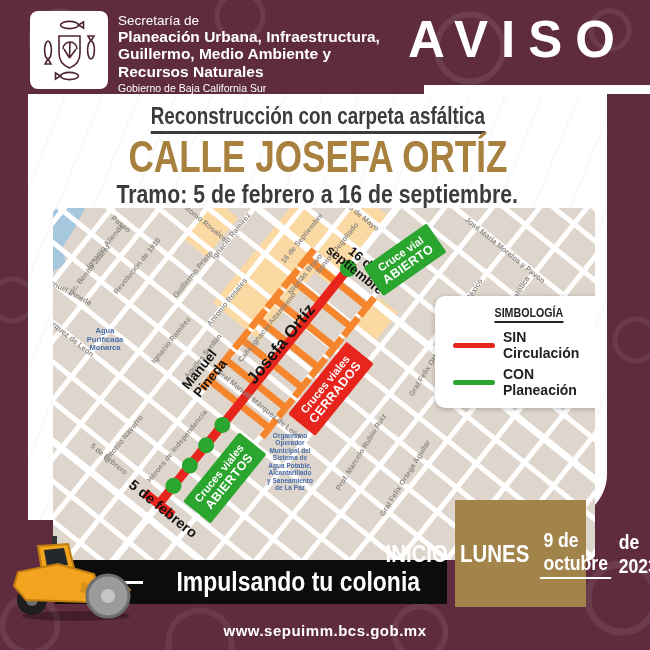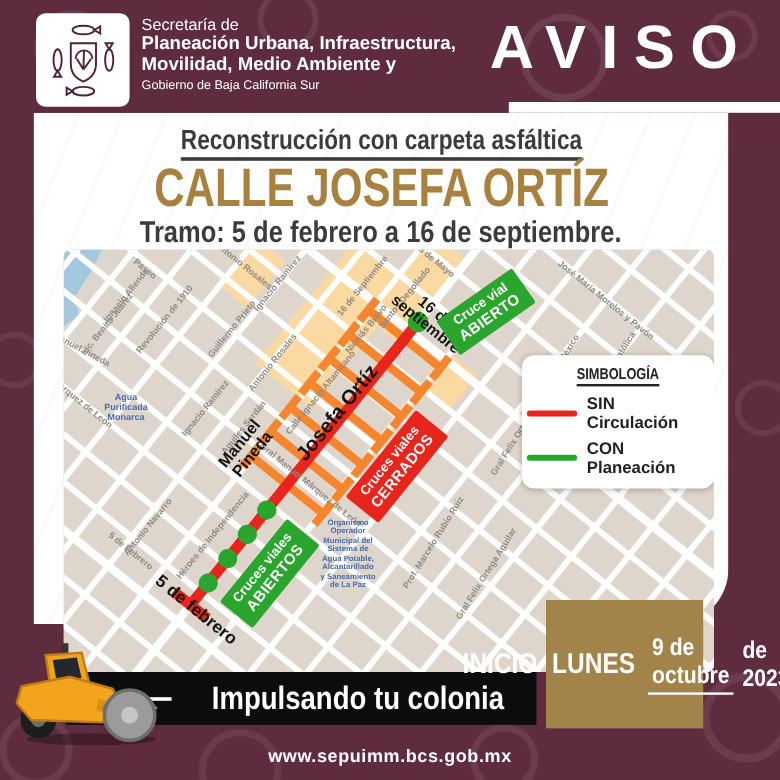--- a/index.html
+++ b/index.html
@@ -44,21 +44,21 @@
   .street-lb{position:absolute;font-size:7.5px;font-weight:600;color:#8e8a84;white-space:nowrap;z-index:2;}
   .poi-lb{position:absolute;font-weight:700;color:#4a6da8;white-space:pre-line;text-align:center;line-height:1.15;z-index:2;}
   .big-lb{position:absolute;font-weight:800;color:#141414;white-space:pre-line;text-align:center;line-height:1.02;z-index:3;}
   .badge{position:absolute;color:#fff;text-align:center;padding:5px 9px;line-height:1.08;z-index:4;
          font-weight:800;border-radius:2px;white-space:nowrap;}
   .badge .l1{font-size:11px;display:block;}
   .badge .l2{font-size:12.5px;display:block;letter-spacing:.4px;}
   .badge-green{background:#2aa52e;}
   .badge-red{background:#e8251d;}
   .legend{position:absolute;left:382px;top:88px;width:152px;background:#fff;border-radius:10px;
-          padding:7px 4px 10px;box-shadow:0 1px 5px rgba(0,0,0,.25);z-index:5;}
+          padding:7px 18px 10px;box-shadow:0 1px 5px rgba(0,0,0,.25);z-index:5;}
   .legend-title-wrap{text-align:center;margin-bottom:6px;}
   .legend-title{font-size:13px;font-weight:800;color:#222;border-bottom:2px solid #222;padding-bottom:1px;}
   .legend-row{display:flex;align-items:center;gap:8px;margin-top:5px;}
   .legend-swatch{width:42px;height:5px;border-radius:3px;flex:0 0 auto;}
   .legend-label{font-size:14px;font-weight:700;color:#222;}
   
   .banner{position:absolute;left:55px;top:560px;width:392px;height:44px;background:#0c0c0c;z-index:5;
           display:flex;align-items:center;justify-content:flex-start;gap:12px;}
   .banner-rule{width:88px;height:3px;background:#fff;flex:0 0 auto;}
   .banner-txt{color:#fff;font-size:27px;font-weight:700;transform:scaleX(.85);white-space:nowrap;}
@@ -91,21 +91,22 @@
         <ellipse cx="61" cy="39" rx="3.4" ry="9"></ellipse>
         <path d="M61,30 l-3,-5 l6,0 z"></path>
         <ellipse cx="39.5" cy="65" rx="9" ry="3.6"></ellipse>
         <path d="M30.5,65 l-5,-3 l0,6 z"></path>
       </g>
     </svg>
   </div>
   <div class="hdr-text">
     <div class="hdr-pre">Secretaría de</div>
     <div class="hdr-bold">Planeación Urbana, Infraestructura,</div>
-    <div class="hdr-bold">Movilidad, Medio Ambiente y</div>
+    <div class="hdr-bold">Guillermo, Medio Ambiente y</div>
+    <div class="hdr-bold">Recursos Naturales</div>
     <div class="hdr-gov">Gobierno de Baja California Sur</div>
   </div>
   <div class="aviso">AVISO</div>
   <div class="aviso-rule"></div>
 
   <div class="card">
     <div class="card-sub-wrap"><span class="cond card-sub">Reconstrucción con carpeta asfáltica</span></div>
     <div class="card-title-wrap"><span class="cond card-title">CALLE JOSEFA ORTÍZ</span></div>
     <div class="card-tramo-wrap"><span class="cond card-tramo">Tramo: 5 de febrero a 16 de septiembre.</span></div>
 

